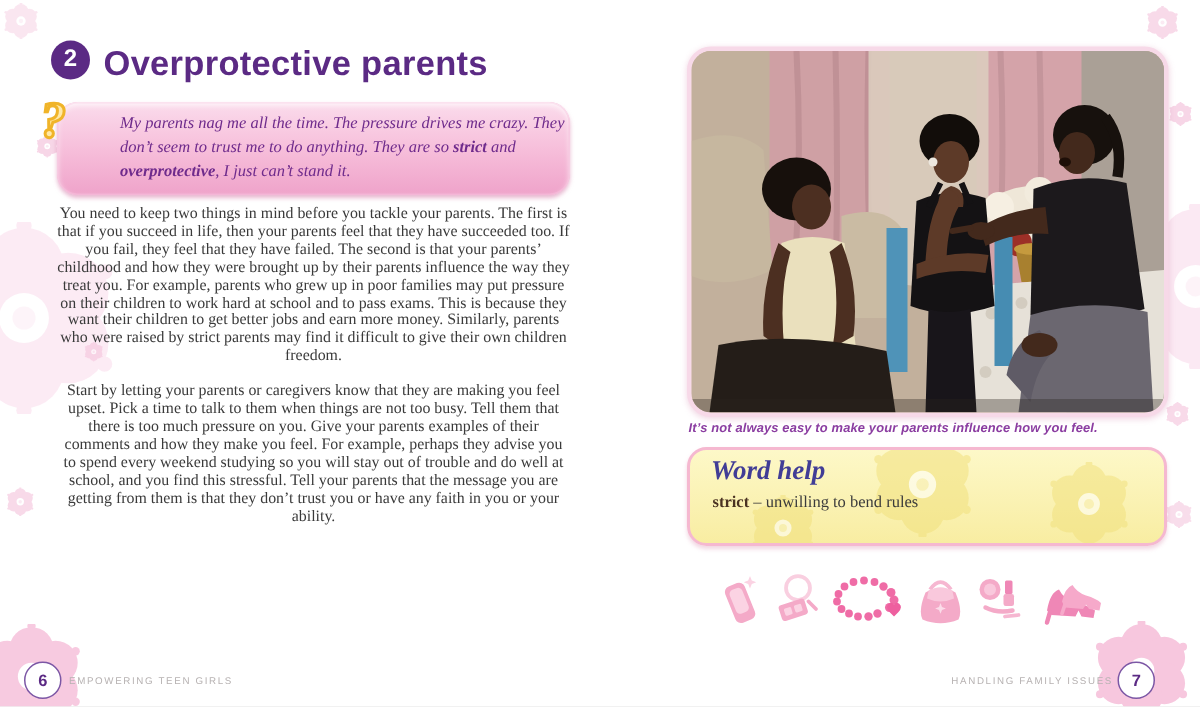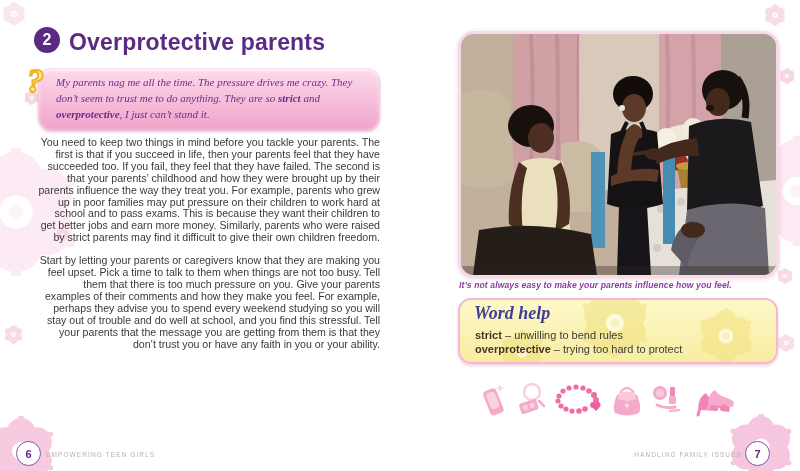--- a/index.html
+++ b/index.html
@@ -12,25 +12,25 @@
         background:#5b2a84;color:#fff;font-weight:bold;font-size:16px;display:flex;
         align-items:center;justify-content:center;}
   .page-title{position:absolute;left:69px;top:29px;font-size:23px;font-weight:bold;color:#5b2a84;
         letter-spacing:.2px;}
   .quote-box{position:absolute;left:38px;top:68px;width:342px;height:62px;border-radius:14px;
         background:linear-gradient(180deg,#fbdcec 0%,#f6bcd9 55%,#efa3ca 100%);
         box-shadow:0 2px 3px rgba(214,124,170,.55), inset 0 2px 4px rgba(255,255,255,.85), inset 0 0 0 1px #f3aed2;}
   .quote-qmark{position:absolute;left:27px;top:62px;font-size:34px;font-weight:bold;
         font-family:"Liberation Serif",serif;font-style:italic;color:#ffe9a8;
         -webkit-text-stroke:2px #f0b429;text-shadow:0 1px 1px rgba(190,130,20,.4);z-index:3;}
-  .quote-text{position:absolute;left:56px;top:74px;width:305px;font-family:"Liberation Serif",serif;
+  .quote-text{position:absolute;left:80px;top:74px;width:305px;font-family:"Liberation Serif",serif;
         font-style:italic;font-size:11px;line-height:16px;color:#6f2b8c;font-weight:500;}
   .quote-text .b{font-weight:bold;}
-  .body-copy{position:absolute;left:38px;top:137px;width:342px;font-family:Liberation Sans, sans-serif;
-        font-size:10.6px;line-height:11.9px;color:#3a3a3a;text-align:right;}
+  .body-copy{position:absolute;left:38px;top:137px;width:342px;font-family:Liberation Serif, serif;
+        font-size:10.6px;line-height:11.9px;color:#3a3a3a;text-align:center;}
   .body-copy p{margin:0 0 11px 0;}
   .pg-circle{position:absolute;width:23px;height:23px;border-radius:50%;background:#fff;
         border:1.6px solid #7c57a5;color:#5b2a84;font-size:11px;font-weight:bold;
         display:flex;align-items:center;justify-content:center;z-index:4;}
   .pg6{left:16px;top:441px;}
   .pg7{left:745px;top:441px;}
   .footer-label{position:absolute;font-size:6.5px;letter-spacing:1.1px;color:#b7b2b2;top:451px;}
   .fl-left{left:46px;}
   .fl-right{right:58px;text-align:right;}
   
@@ -38,21 +38,21 @@
         border:3px solid #f7d9e8;overflow:hidden;background:#c9b7a4;z-index:2;
         box-shadow:0 1px 4px rgba(222,160,190,.45);}
   .photo-frame svg{display:block;}
   .photo-caption{position:absolute;left:459px;top:280px;width:312px;font-size:8.6px;font-style:italic;
         color:#8b3da1;font-weight:bold;letter-spacing:.1px;}
   .word-help{position:absolute;left:458px;top:298px;width:316px;height:62px;border-radius:13px;
         background:linear-gradient(180deg,#fdf8c8 0%,#f8eda2 100%);
         border:2px solid #f5b8d0;overflow:hidden;box-shadow:0 2px 3px rgba(220,150,180,.4);}
   .word-help-title{position:absolute;left:14px;top:3px;font-family:"Liberation Serif",serif;
         font-style:italic;font-weight:bold;font-size:18px;color:#413d96;z-index:2;}
-  .word-help-entries{position:absolute;left:15px;top:28px;font-family:Liberation Sans, sans-serif;
+  .word-help-entries{position:absolute;left:15px;top:28px;font-family:Liberation Serif, serif;
         font-size:11px;line-height:14px;color:#3b3b3b;z-index:2;}
   .word-help-entries b{color:#4a3222;}
   .wh-pattern{position:absolute;color:#f1e17e;opacity:.55;z-index:1;}
   .icons-row{position:absolute;left:478px;top:381px;width:258px;height:36px;display:flex;
         align-items:center;justify-content:space-between;z-index:2;}
   .gicon{display:block;}
 </style>
 </head>
 <body>
 
@@ -217,21 +217,20 @@
       </svg>
     <svg class="flower wh-pattern" style="left:238px;top:8px;width:56px;height:56px" viewBox="0 0 100 100">
         <use href="#flw"></use>
       </svg>
     <svg class="flower wh-pattern" style="left:40px;top:30px;width:44px;height:44px" viewBox="0 0 100 100">
         <use href="#flw"></use>
       </svg>
     <div class="word-help-title">Word help</div>
     <div class="word-help-entries">
         <div><b>strict</b> – unwilling to bend rules</div>
-        <div><b>overprotective</b> – trying too hard to protect</div>
       </div>
   </div>
 
   <div class="icons-row">
     <svg class="gicon" width="30" height="36" viewBox="0 0 30 36" title="hand-mirror">
       <g transform="rotate(-22 15 20)">
         <rect x="8" y="8" width="14" height="26" rx="4" fill="#f4aac8"></rect>
         <rect x="10.5" y="11" width="9" height="17" rx="3" fill="#fbd3e3"></rect>
       </g>
       <path d="M22,3 l1.2,3 l3,1.2 l-3,1.2 l-1.2,3 l-1.2,-3 l-3,-1.2 l3,-1.2 Z" fill="#fbd3e3"></path>

